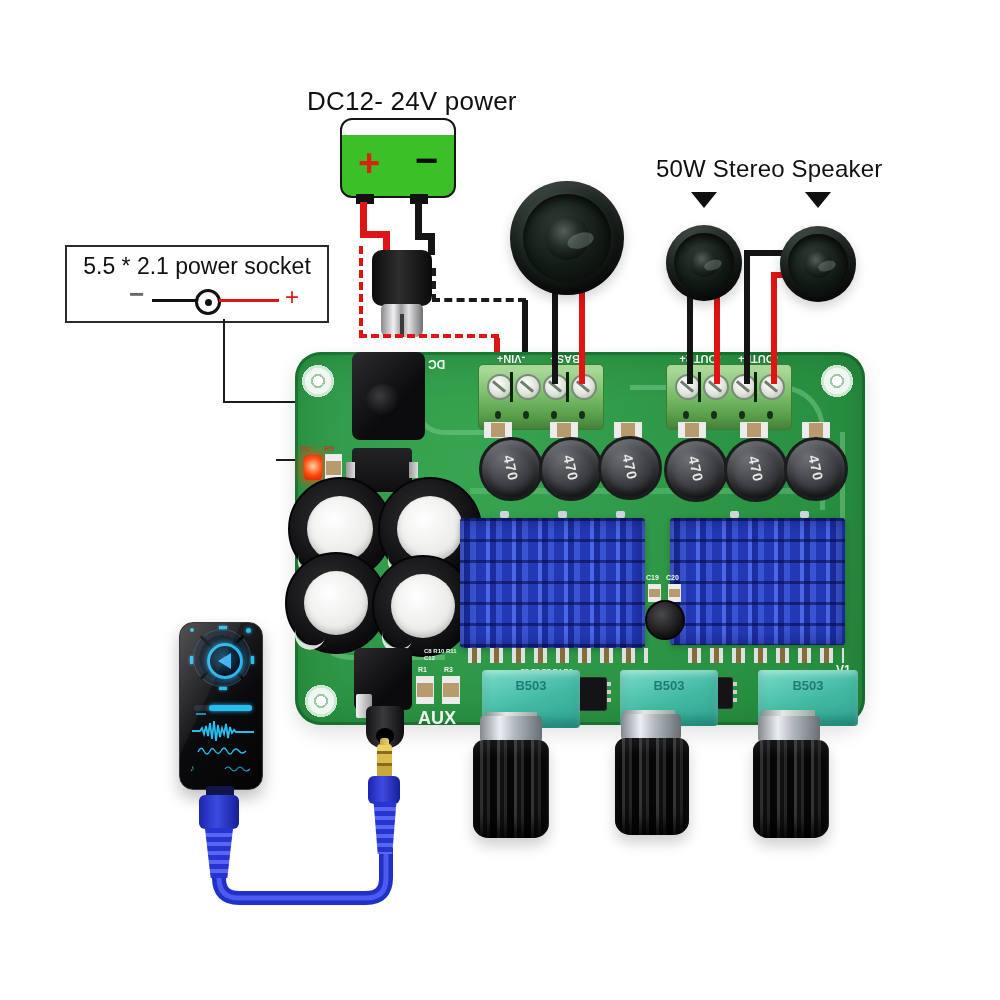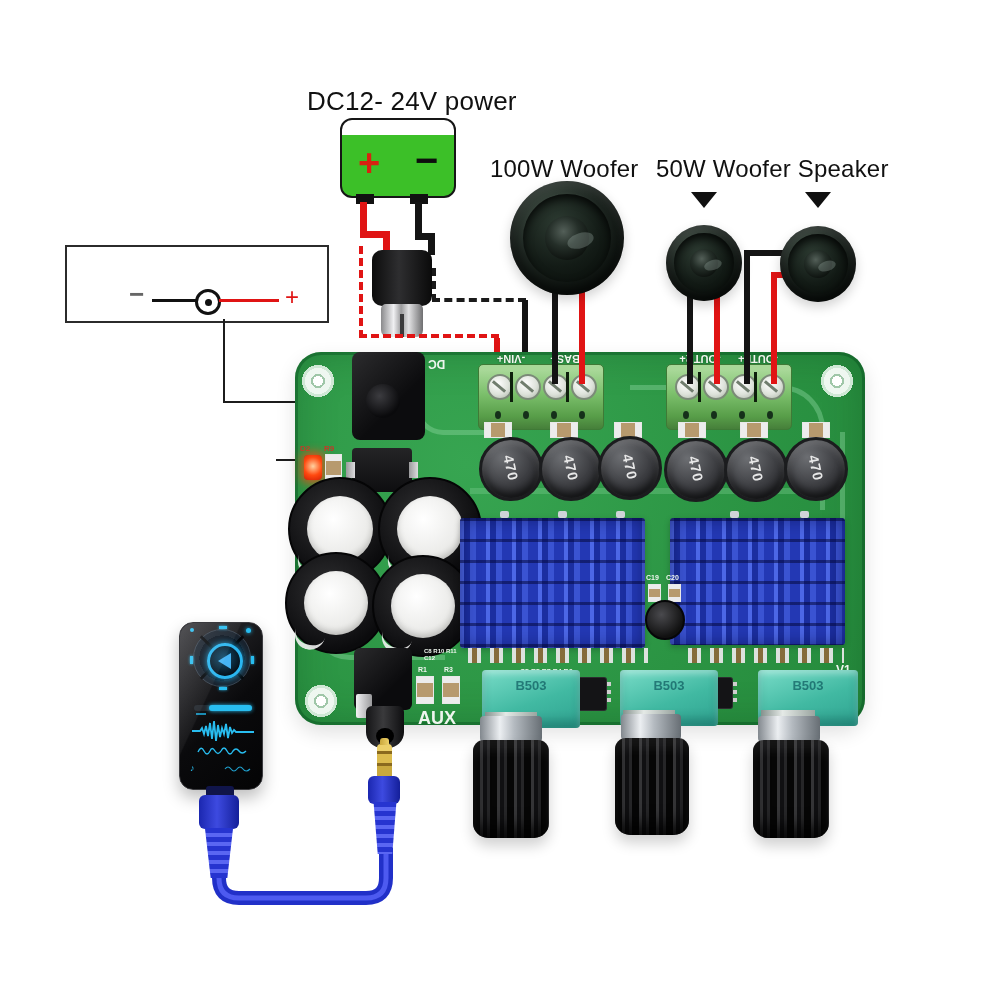--- a/index.html
+++ b/index.html
@@ -141,35 +141,35 @@
   <div class="plug-split"></div>
 
   <div class="dash-v" style="left:359px;top:246px;height:92px;"></div>
   <div class="dash-h" style="left:359px;top:334px;width:140px;"></div>
   <div class="wire" style="left:494px;top:338px;width:6px;height:48px;background:#e01414;"></div>
   <div class="dash-v blk" style="left:432px;top:268px;height:34px;"></div>
   <div class="dash-h blk" style="left:432px;top:298px;width:94px;"></div>
   <div class="wire" style="left:522px;top:300px;width:6px;height:86px;background:#141414;"></div>
 
   <div class="note-box" style="left:65px;top:245px;width:260px;height:74px;">
+    <div class="note-title">5.5 * 2.1 power socket</div>
     <span class="abs" style="left:62px;top:32px;font-size:26px;color:#666;font-weight:bold;">−</span>
     <div class="abs" style="left:85px;top:52px;width:46px;height:3px;background:#111;"></div>
     <div class="abs" style="left:128px;top:42px;width:20px;height:20px;border:3px solid #111;border-radius:50%;background:#fff;"></div>
     <div class="abs" style="left:138px;top:52px;width:7px;height:7px;border-radius:50%;background:#111;"></div>
     <div class="abs" style="left:152px;top:52px;width:60px;height:3px;background:#e01414;"></div>
     <span class="abs" style="left:218px;top:36px;font-size:24px;color:#e01414;">+</span>
   </div>
   <div class="ptr" style="left:223px;top:319px;width:2px;height:83px;"></div>
   <div class="ptr" style="left:223px;top:401px;width:150px;height:2px;"></div>
   <div class="dot" style="left:368px;top:398px;width:8px;height:8px;"></div>
 
   <div class="ptr" style="left:276px;top:459px;width:30px;height:2px;"></div>
 
-  <div class="lbl" style="left:490px;top:155px;">100W Woofer</div>
-  <div class="lbl" style="left:656px;top:155px;">50W Woofer Speaker</div>
+  <div class="lbl" style="left:656px;top:155px;">50W Stereo Speaker</div>
   <div class="tri-down" style="left:691px;top:192px;"></div>
   <div class="tri-down" style="left:805px;top:192px;"></div>
 
   <div class="board">
 
     <div class="trace" style="left:120px;top:33px;width:90px;height:45px;border-width:0 0 5px 5px;border-radius:0 0 0 28px;"></div>
     <div class="trace" style="left:335px;top:33px;width:190px;height:120px;border-width:5px 5px 0 0;border-radius:0 44px 0 0;"></div>
     <div class="trace" style="left:15px;top:193px;width:130px;height:110px;border-width:0 0 5px 5px;border-radius:0 0 0 40px;"></div>
     <div class="trace" style="left:175px;top:136px;width:330px;height:6px;background:rgba(140,215,160,.3);"></div>
     <div class="trace" style="left:495px;top:80px;width:50px;height:190px;border-width:0 5px 5px 0;border-radius:0 0 30px 0;"></div>

